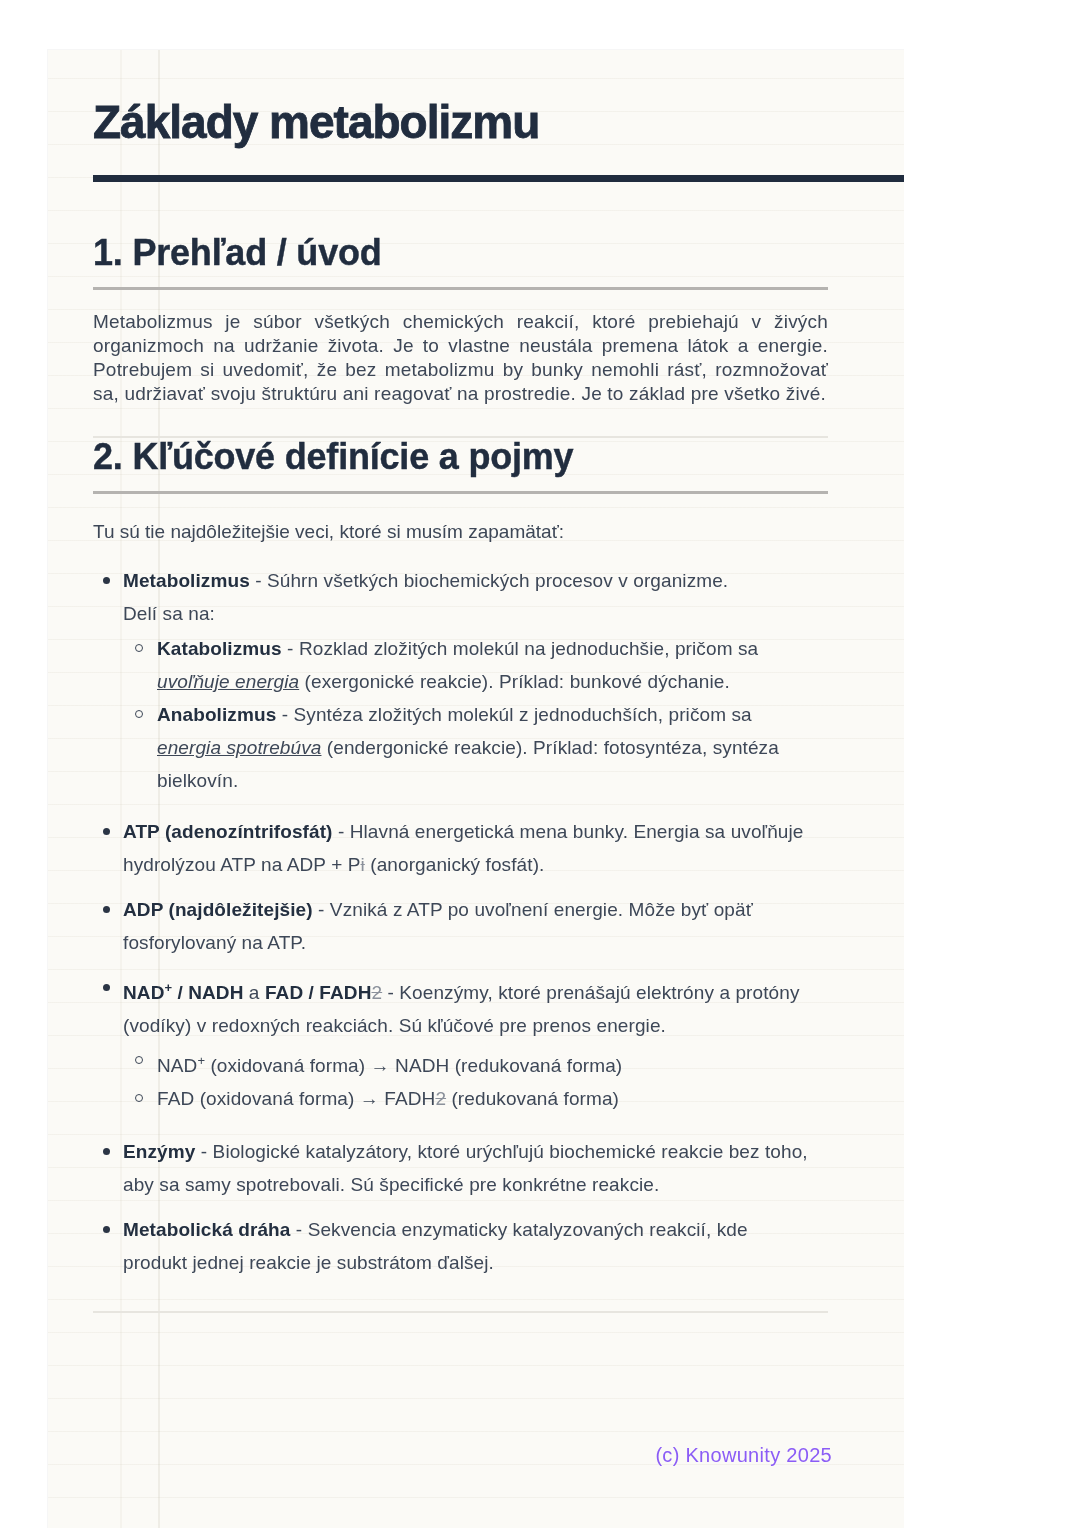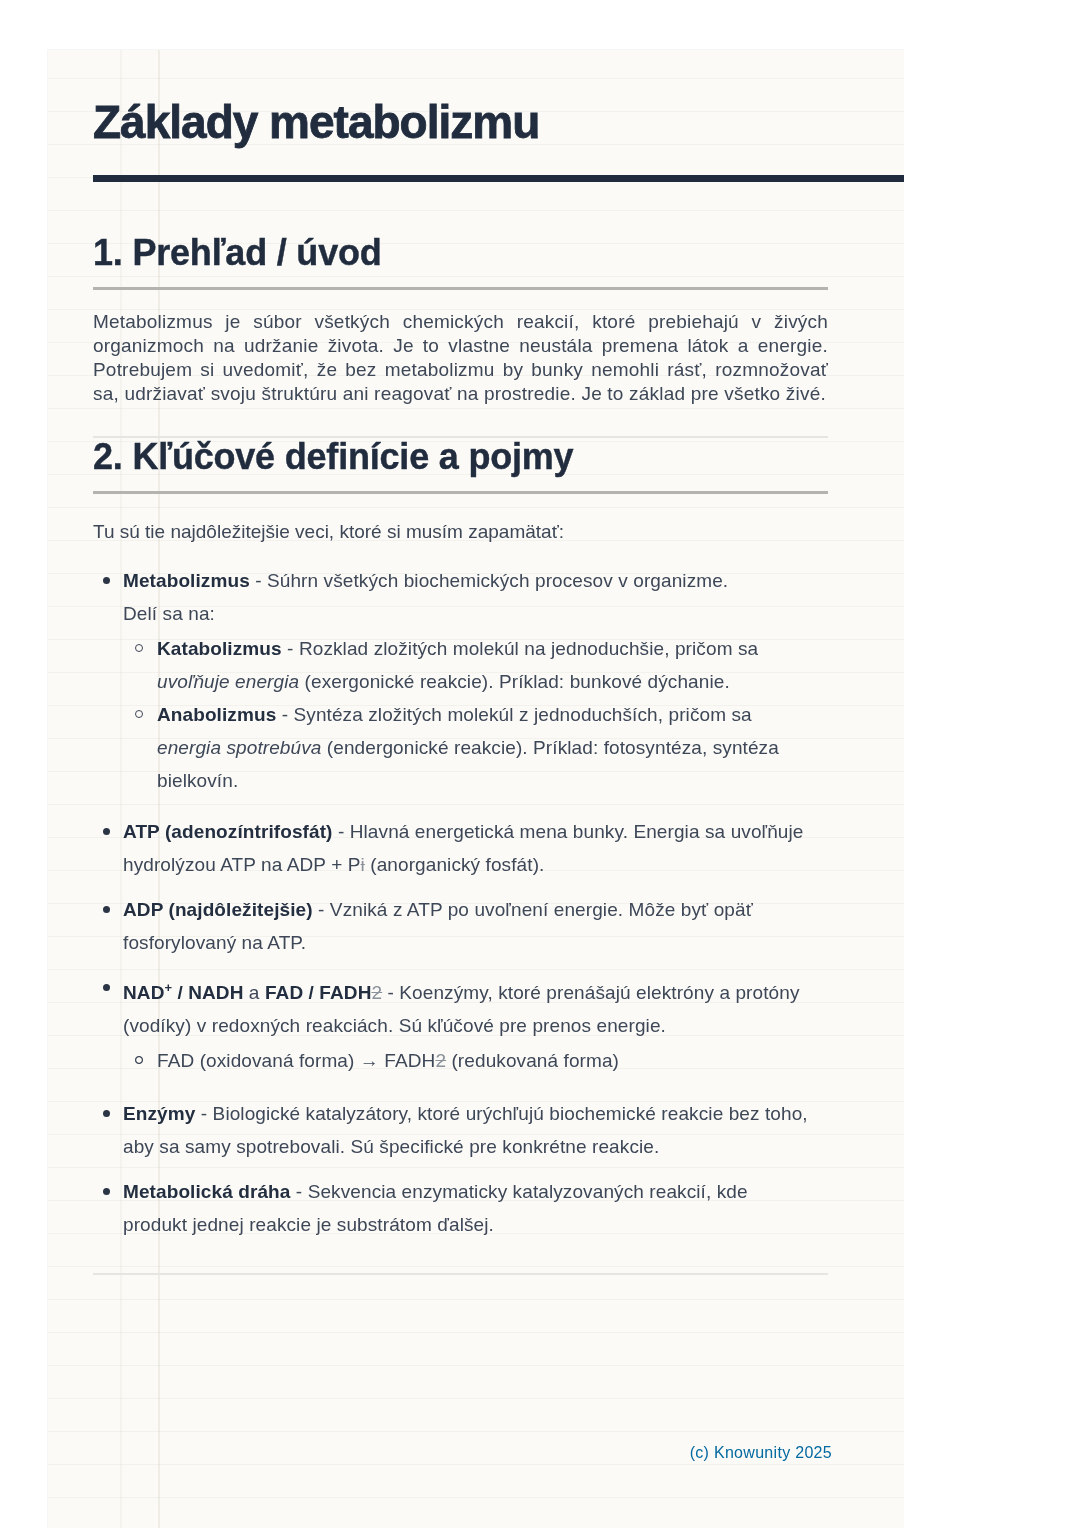--- a/index.html
+++ b/index.html
@@ -40,29 +40,29 @@
   ul.lvl1 > li:first-child { margin-top:0; }
   ul.lvl1 > li.gap-md { margin-top:18px; }
   ul.lvl1 > li.gap-lg { margin-top:20px; }
   ul.lvl2 { margin:2px 0 0 12px; padding:0; width:671px; }
   ul.lvl2 > li { padding-left:22px; }
   ul.lvl2 > li:first-child { margin-top:0; }
   .marker { position:absolute; left:0; top:13px; width:7px; height:7px; border-radius:50%; }
   .m1 { background:#2b3545; }
   .m2 { background:transparent; border:1.6px solid #3d4757; box-sizing:border-box; width:8px; height:8px; top:12px; }
   .seg.b  { font-weight:bold; color:#232f40; }
-  .seg.i  { font-style:italic; }
+  .seg.i  { font-style:italic;text-decoration:underline; }
   .seg.st { text-decoration:line-through; color:#8b919b; }
   .seg.sup{ font-size:13px; vertical-align:7px; letter-spacing:0; }
 
   
   .side-strip { position:absolute; left:975px; top:50px; width:62px; height:1478px;
                 background:#ebebe9; border-left:3px solid #a8a8a6; box-sizing:border-box; }
-  .watermark { position:absolute; top:1444px; right:72px; font-size:16px;
-               letter-spacing:0.3px; color:#0369a1; }
+  .watermark { position:absolute; top:1444px; right:72px; font-size:20px;
+               letter-spacing:0.3px; color:#8b5cf6; }
 </style>
 </head>
 <body>
 
 <div class="stage">
   <div class="page">
     <div class="crease c1"></div>
     <div class="crease c2"></div>
 
     <h1>Základy metabolizmu</h1>
@@ -81,21 +81,21 @@
       <div class="h-rule"></div>
       <p class="intro">Tu sú tie najdôležitejšie veci, ktoré si musím zapamätať:</p>
       <ul class="blist lvl1" id="bullet-root">
           <li><span class="marker m1"></span><span><span class="seg b">Metabolizmus</span><span class="seg"> - Súhrn všetkých biochemických procesov v organizme.</span><br><span class="seg">Delí sa na:</span></span><ul class="blist lvl2">
               <li><span class="marker m2"></span><span><span class="seg b">Katabolizmus</span><span class="seg"> - Rozklad zložitých molekúl na jednoduchšie, pričom sa </span><span class="seg i">uvoľňuje energia</span><span class="seg"> (exergonické reakcie). Príklad: bunkové dýchanie.</span></span></li>
               <li><span class="marker m2"></span><span><span class="seg b">Anabolizmus</span><span class="seg"> - Syntéza zložitých molekúl z jednoduchších, pričom sa </span><span class="seg i">energia spotrebúva</span><span class="seg"> (endergonické reakcie). Príklad: fotosyntéza, syntéza bielkovín.</span></span></li>
             </ul></li>
           <li class="gap-md"><span class="marker m1"></span><span><span class="seg b">ATP (adenozíntrifosfát)</span><span class="seg"> - Hlavná energetická mena bunky. Energia sa uvoľňuje hydrolýzou ATP na ADP + P</span><span class="seg st">i</span><span class="seg"> (anorganický fosfát).</span></span></li>
           <li><span class="marker m1"></span><span><span class="seg b">ADP (najdôležitejšie)</span><span class="seg"> - Vzniká z ATP po uvoľnení energie. Môže byť opäť fosforylovaný na ATP.</span></span></li>
           <li><span class="marker m1"></span><span><span class="seg b">NAD</span><span class="seg b sup">+</span><span class="seg b"> / NADH</span><span class="seg"> a </span><span class="seg b">FAD / FADH</span><span class="seg st">2</span><span class="seg"> - Koenzýmy, ktoré prenášajú elektróny a protóny (vodíky) v redoxných reakciách. Sú kľúčové pre prenos energie.</span></span><ul class="blist lvl2">
-              <li><span class="marker m2"></span></li>
+              <li><span class="marker m2"></span><span><span class="seg">NAD</span><span class="seg sup">+</span><span class="seg"> (oxidovaná forma) → NADH (redukovaná forma)</span></span></li>
               <li><span class="marker m2"></span><span><span class="seg">FAD (oxidovaná forma) → FADH</span><span class="seg st">2</span><span class="seg"> (redukovaná forma)</span></span></li>
             </ul></li>
           <li class="gap-lg"><span class="marker m1"></span><span><span class="seg b">Enzýmy</span><span class="seg"> - Biologické katalyzátory, ktoré urýchľujú biochemické reakcie bez toho, aby sa samy spotrebovali. Sú špecifické pre konkrétne reakcie.</span></span></li>
           <li><span class="marker m1"></span><span><span class="seg b">Metabolická dráha</span><span class="seg"> - Sekvencia enzymaticky katalyzovaných reakcií, kde produkt jednej reakcie je substrátom ďalšej.</span></span></li>
         </ul>
     </section>
 
     <div class="soft-divider bottom"></div>
   </div>
 

